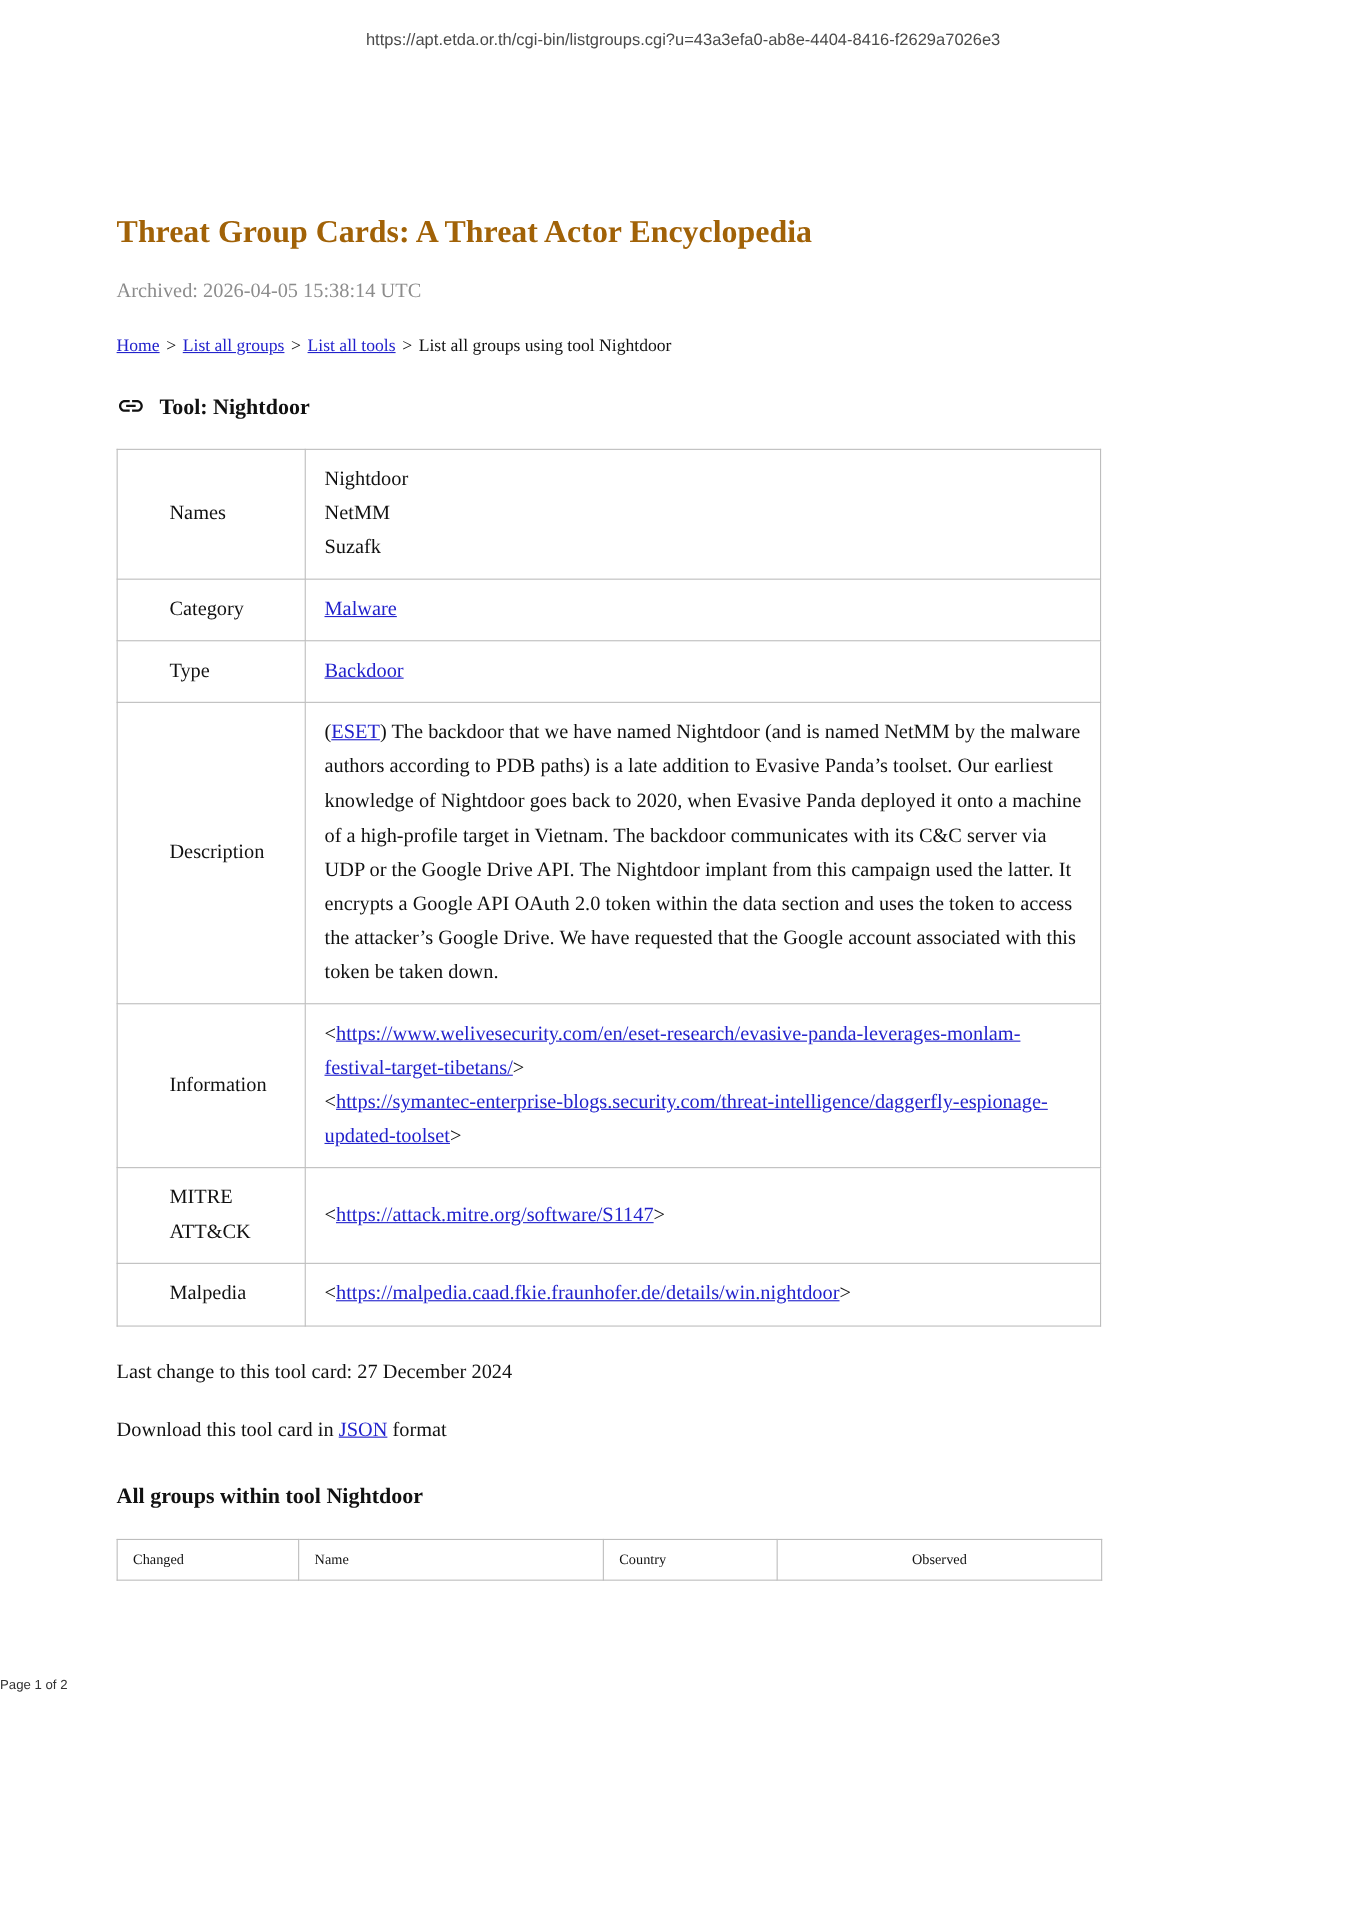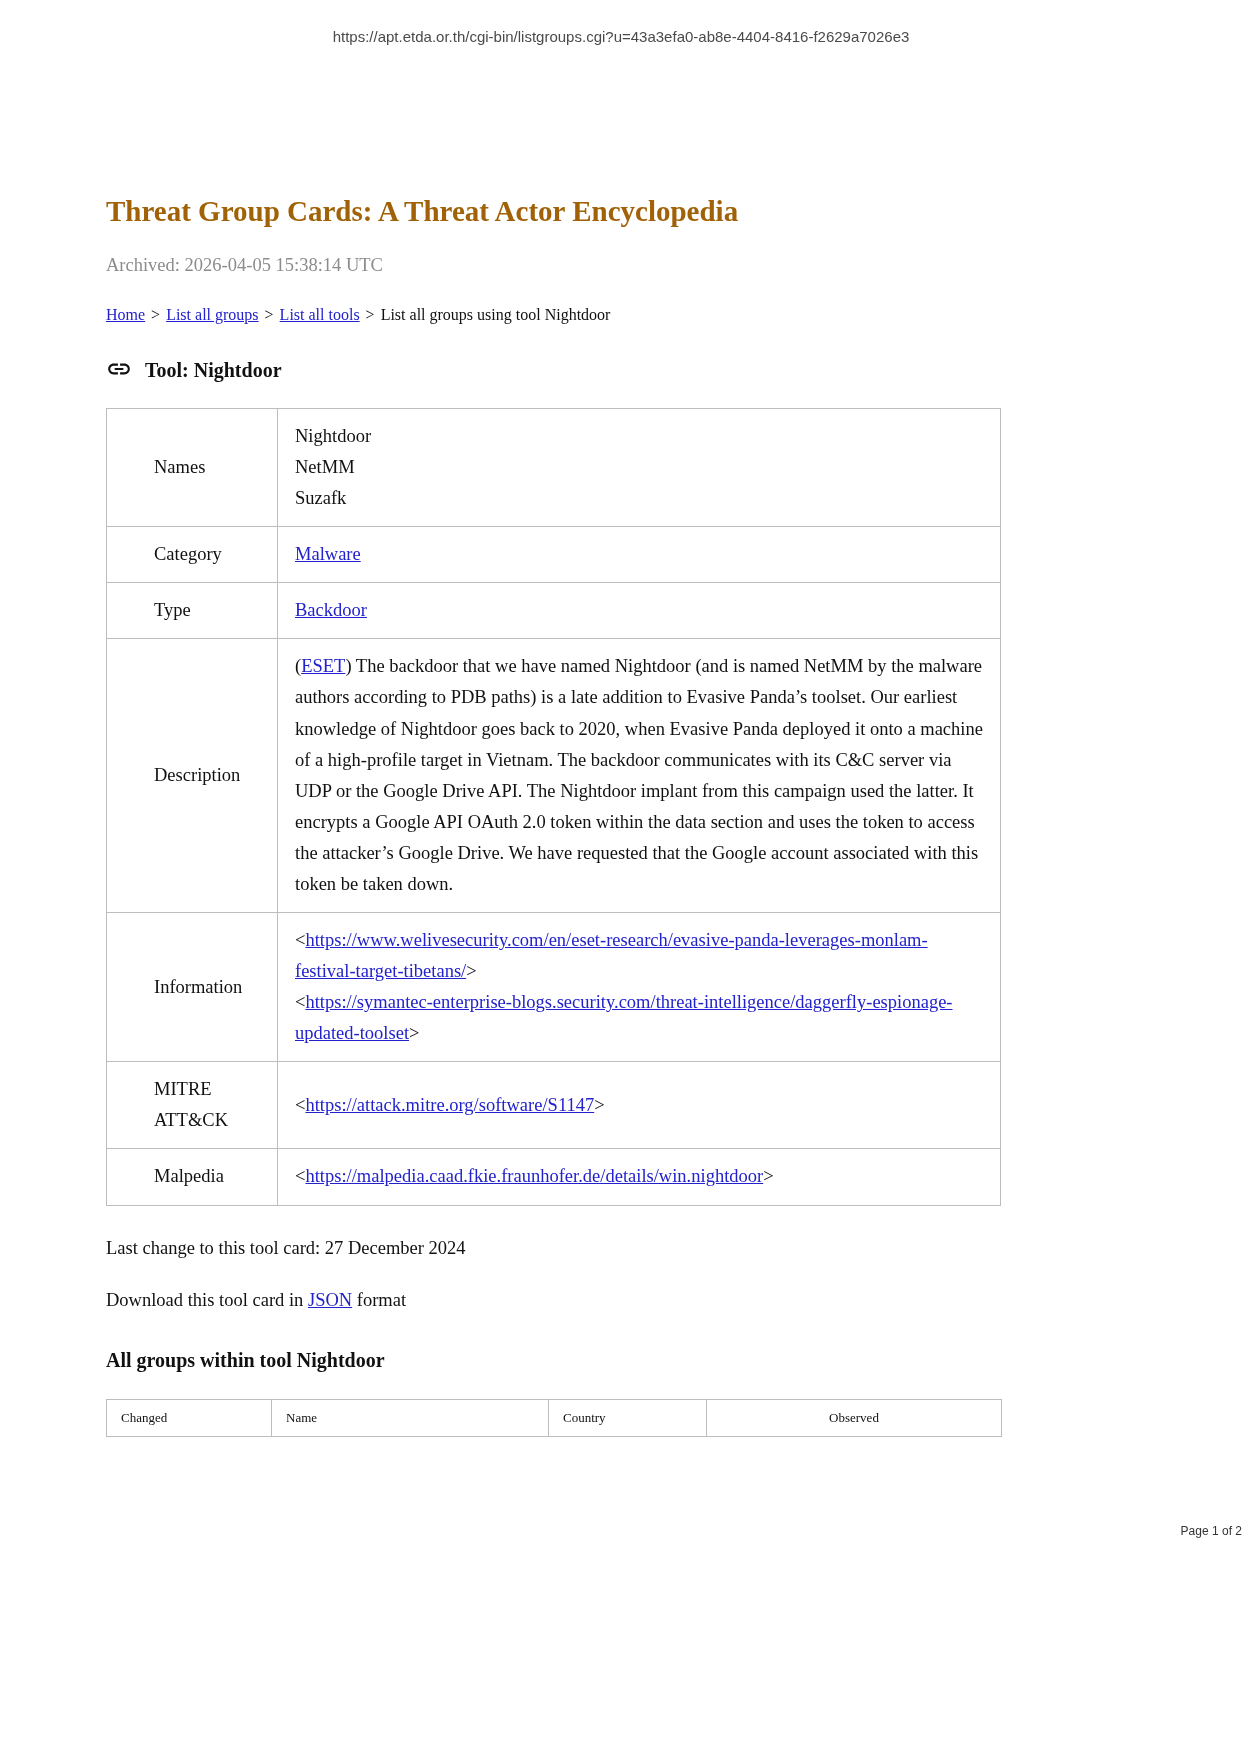--- a/index.html
+++ b/index.html
@@ -91,21 +91,21 @@
   }
   .groups-table td.col-changed { width: 165px; }
   .groups-table td.col-name { width: 277px; }
   .groups-table td.col-country { width: 158px; }
   .groups-table td.col-observed { width: 295px; text-align: center; }
   .print-footer {
     position: absolute;
     top: 1524px;
     left: 0;
     width: 100%;
-    text-align: right;
+    text-align: left;
     font-family: "Liberation Sans", sans-serif;
     font-size: 12px;
     color: #333333;
   }
 </style>
 </head>
 <body>
 
 <div class="print-header">https://apt.etda.or.th/cgi-bin/listgroups.cgi?u=43a3efa0-ab8e-4404-8416-f2629a7026e3</div>
 

